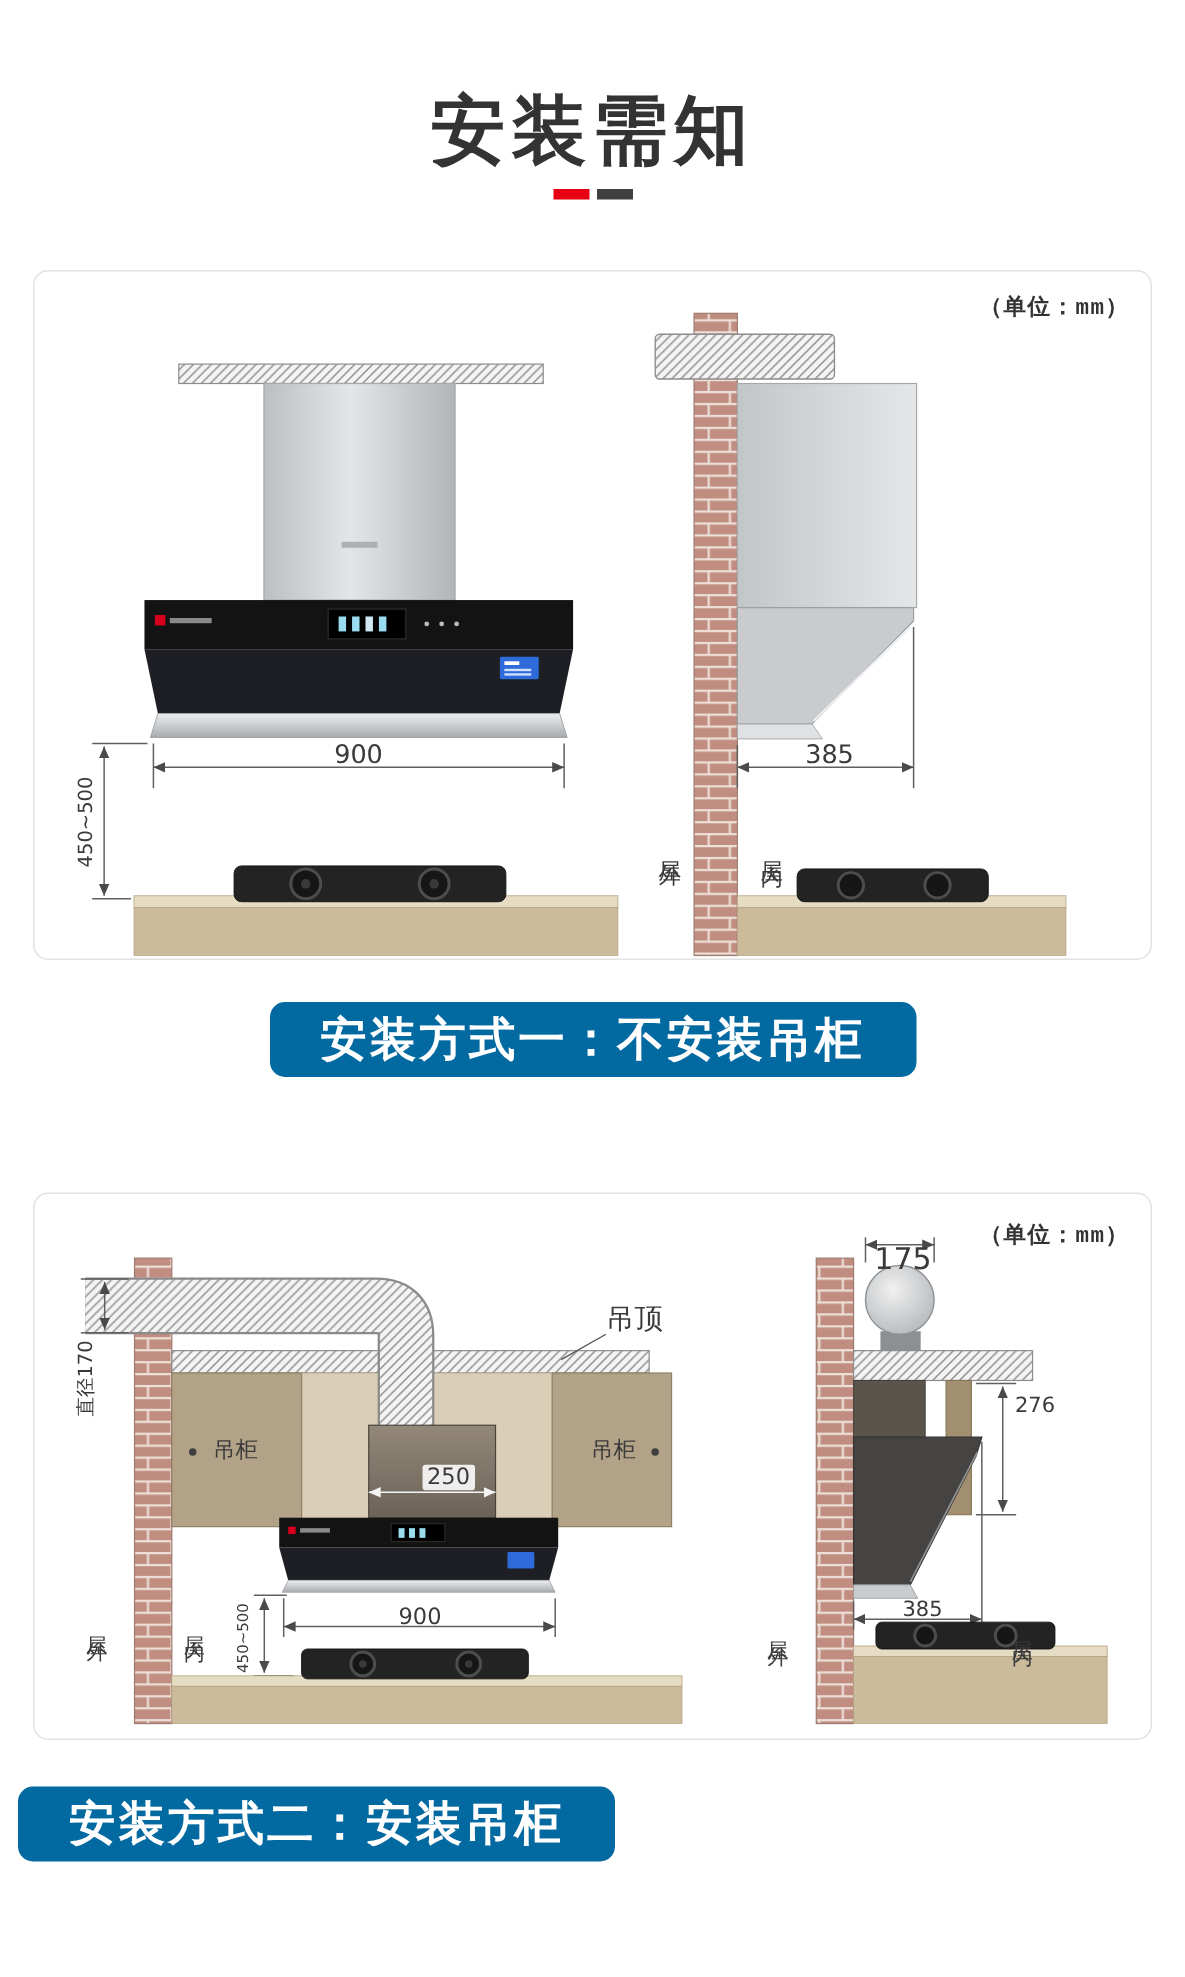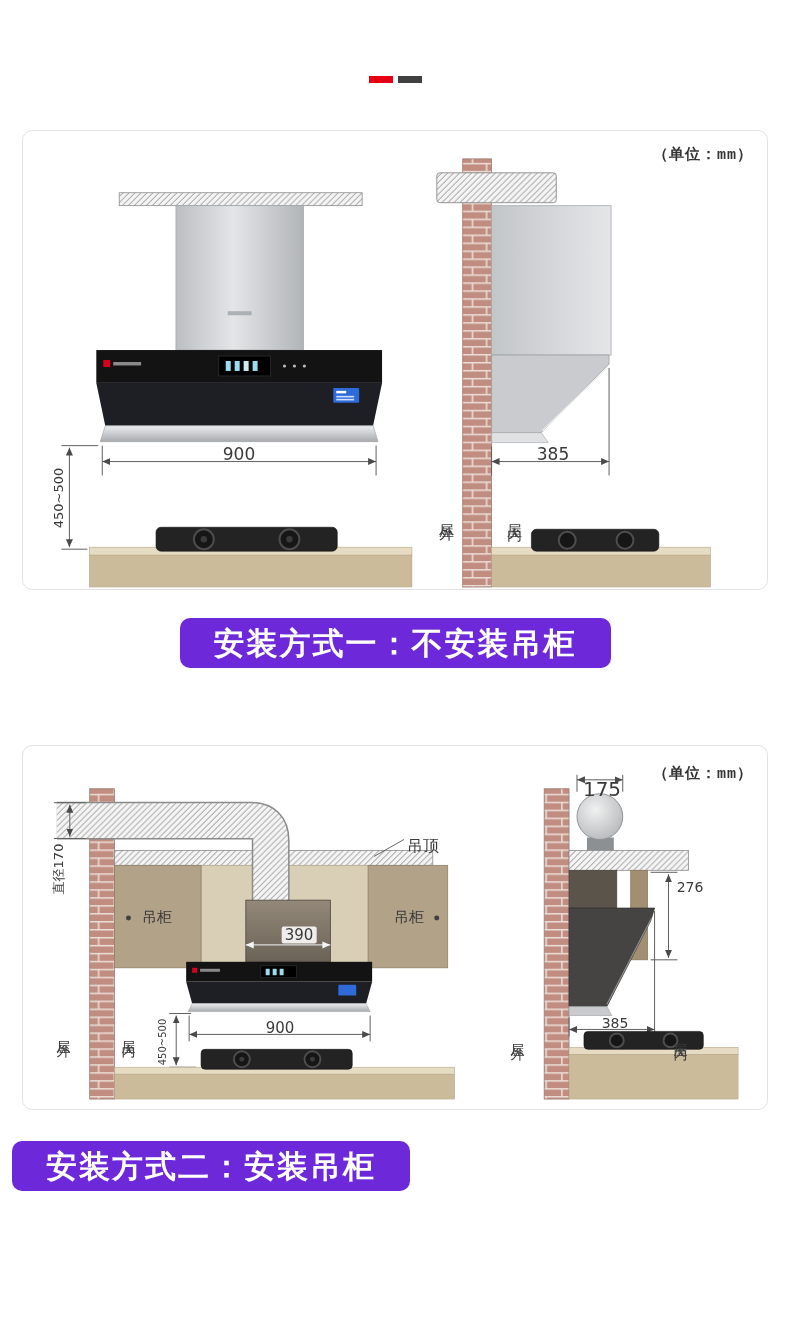--- a/index.html
+++ b/index.html
@@ -28,30 +28,31 @@
 
   .lbl {
     position:absolute; color:#3a3a3a; white-space:nowrap; line-height:1;
     transform:translate(-50%,-50%);
   }
   .lbl.rot  { transform:translate(-50%,-50%) rotate(-90deg); }
   .lbl.vert { writing-mode:vertical-rl; letter-spacing:3px; }
   .lbl.chip { background:rgba(255,255,255,.88); padding:1px 3px; border-radius:2px; }
 
   .pill {
-    width:fit-content; margin:28px auto 0; background:#6d28d9; color:#fff;
+    width:fit-content; margin:28px auto 0; background:#0369a1; color:#fff;
     font-size:31px; font-weight:600; line-height:50px; padding:0 34px;
     border-radius:10px; letter-spacing:2px;
   }
   .pill.second { margin-top:31px;margin-left:12px; }
 </style>
 </head>
 <body>
 
 <div class="header">
+  <div class="title">安装需知</div>
   <div class="marks">
     <span class="mark red"></span>
     <span class="mark dark"></span>
   </div>
 </div>
 
 <div class="panel panel1">
   <svg class="diagram" viewBox="0 0 746 460">
     <defs>
       <marker id="p1ah" viewBox="0 0 10 10" refX="10" refY="5" markerWidth="8" markerHeight="8" orient="auto-start-reverse">
@@ -275,24 +276,24 @@
       <g>
         <rect x="563" y="287" width="120" height="18" rx="4" fill="#232323" stroke="#111" stroke-width="0.6"></rect>
         <circle cx="596" cy="296" r="7" fill="#161616" stroke="#4d4d4d" stroke-width="2"></circle>
         <circle cx="650" cy="296" r="7" fill="#161616" stroke="#4d4d4d" stroke-width="2"></circle>
       </g>
     </g>
   </svg>
 
   <div class="unit">（单位：mm）</div>
   <div class="lbl rot" style="left:35px; top:123px; font-size:13px;">直径170</div>
-  <div class="lbl" style="left:400px; top:84px; font-size:16px;margin-top:16px;">吊顶</div>
+  <div class="lbl" style="left:400px; top:84px; font-size:19px;">吊顶</div>
   <div class="lbl" style="left:134px; top:171px; font-size:15px;">吊柜</div>
   <div class="lbl" style="left:386px; top:171px; font-size:15px;">吊柜</div>
-  <div class="lbl chip" style="left:276px; top:189px; font-size:15px;">390</div>
+  <div class="lbl chip" style="left:276px; top:189px; font-size:15px;">250</div>
   <div class="lbl" style="left:257px; top:282px; font-size:15px;">900</div>
   <div class="lbl rot" style="left:140px; top:296px; font-size:10px;">450~500</div>
   <div class="lbl vert" style="left:41px; top:287px; font-size:14px;">屋外</div>
   <div class="lbl vert" style="left:106px; top:287px; font-size:14px;">屋内</div>
   <div class="lbl" style="left:579px; top:43px; font-size:20px;">175</div>
   <div class="lbl" style="left:667px; top:141px; font-size:14px;">276</div>
   <div class="lbl" style="left:592px; top:277px; font-size:14px;">385</div>
   <div class="lbl vert" style="left:495px; top:290px; font-size:14px;">屋外</div>
   <div class="lbl vert" style="left:658px; top:290px; font-size:14px;">屋内</div>
 </div>

